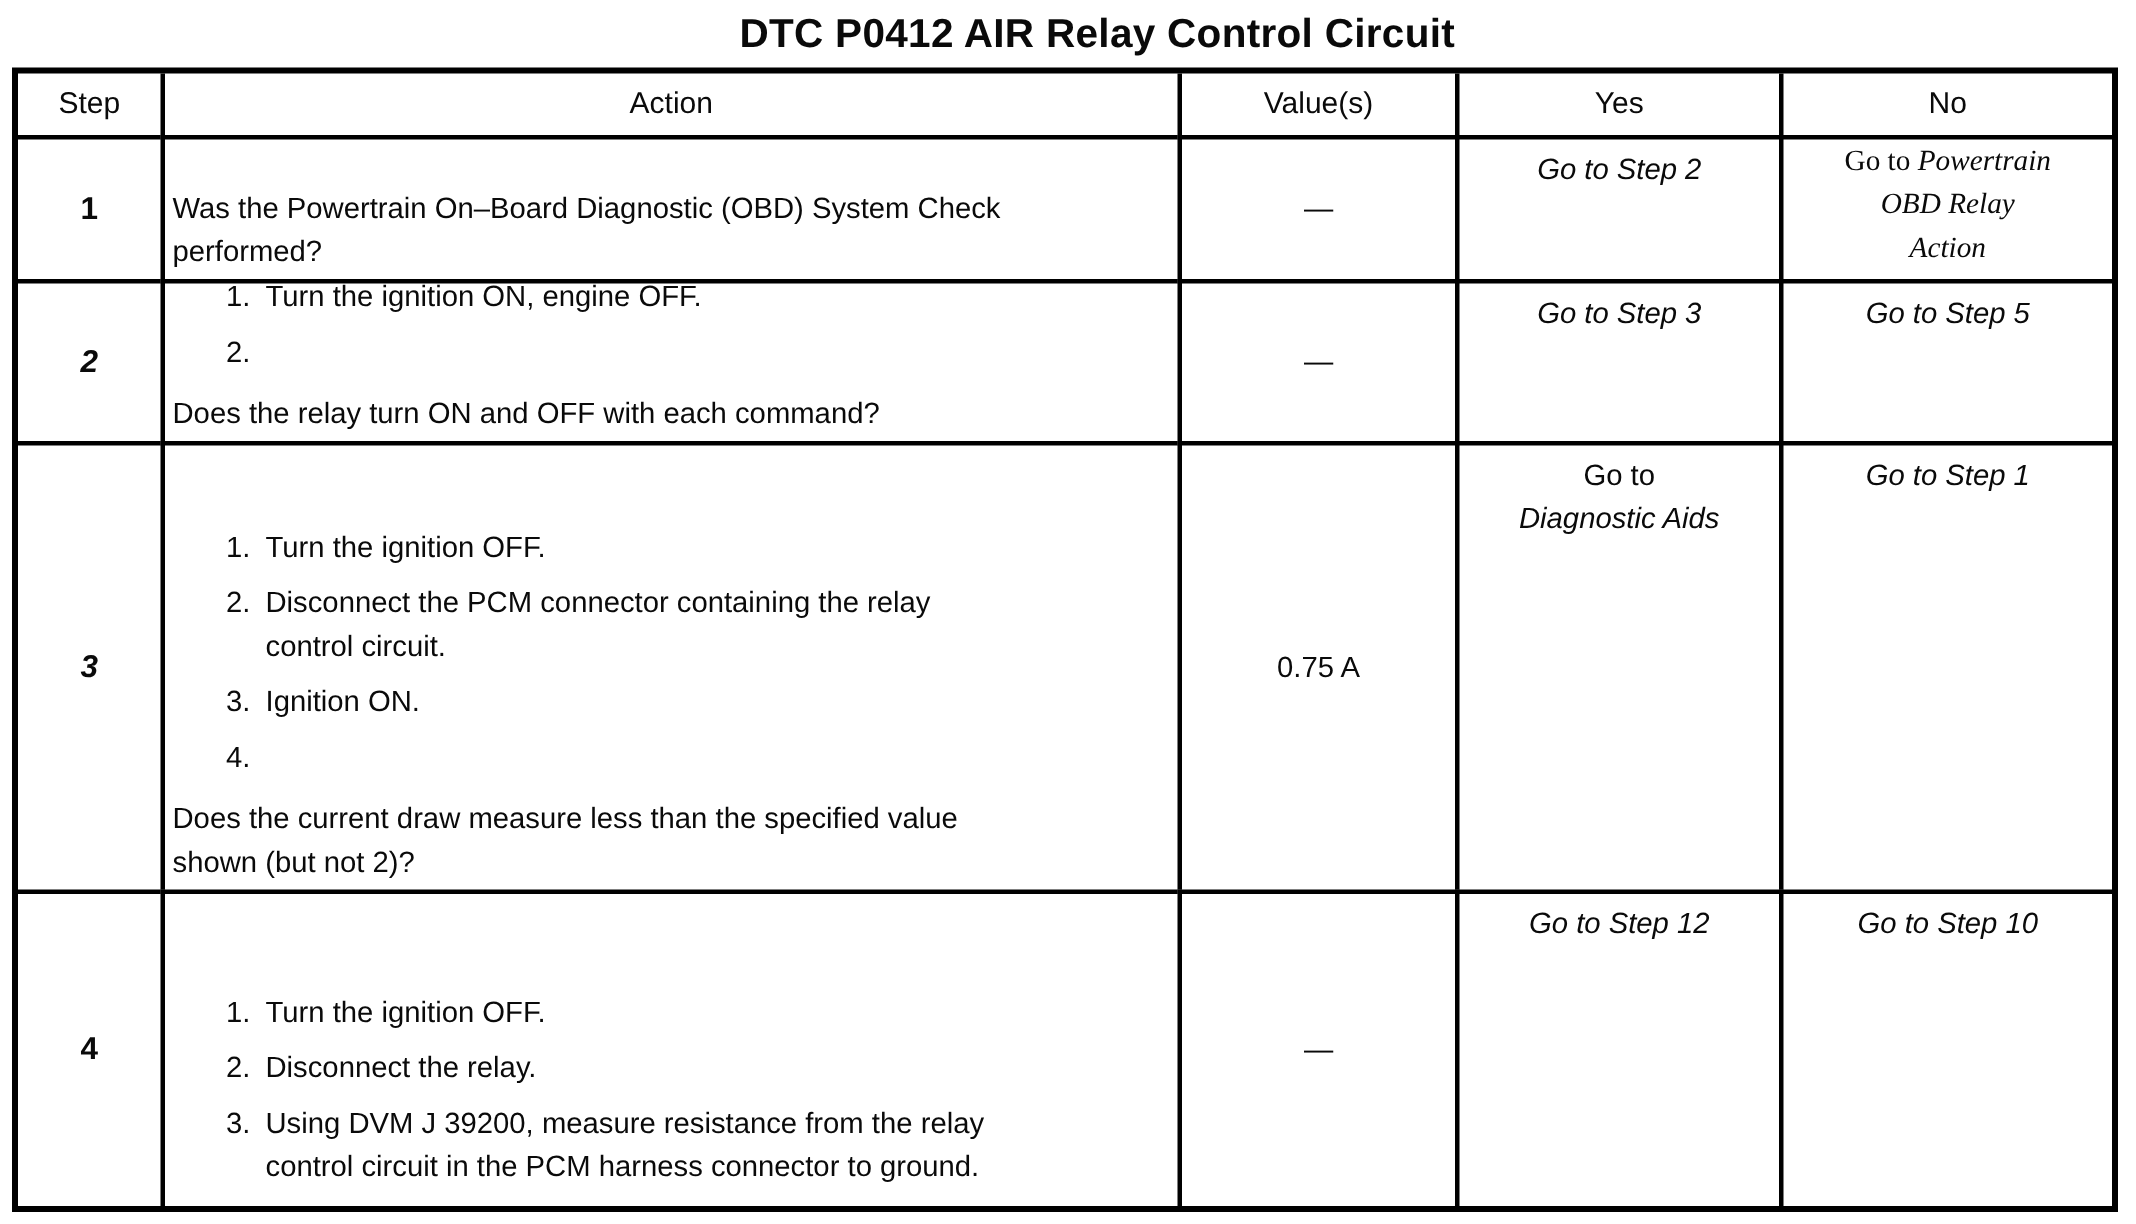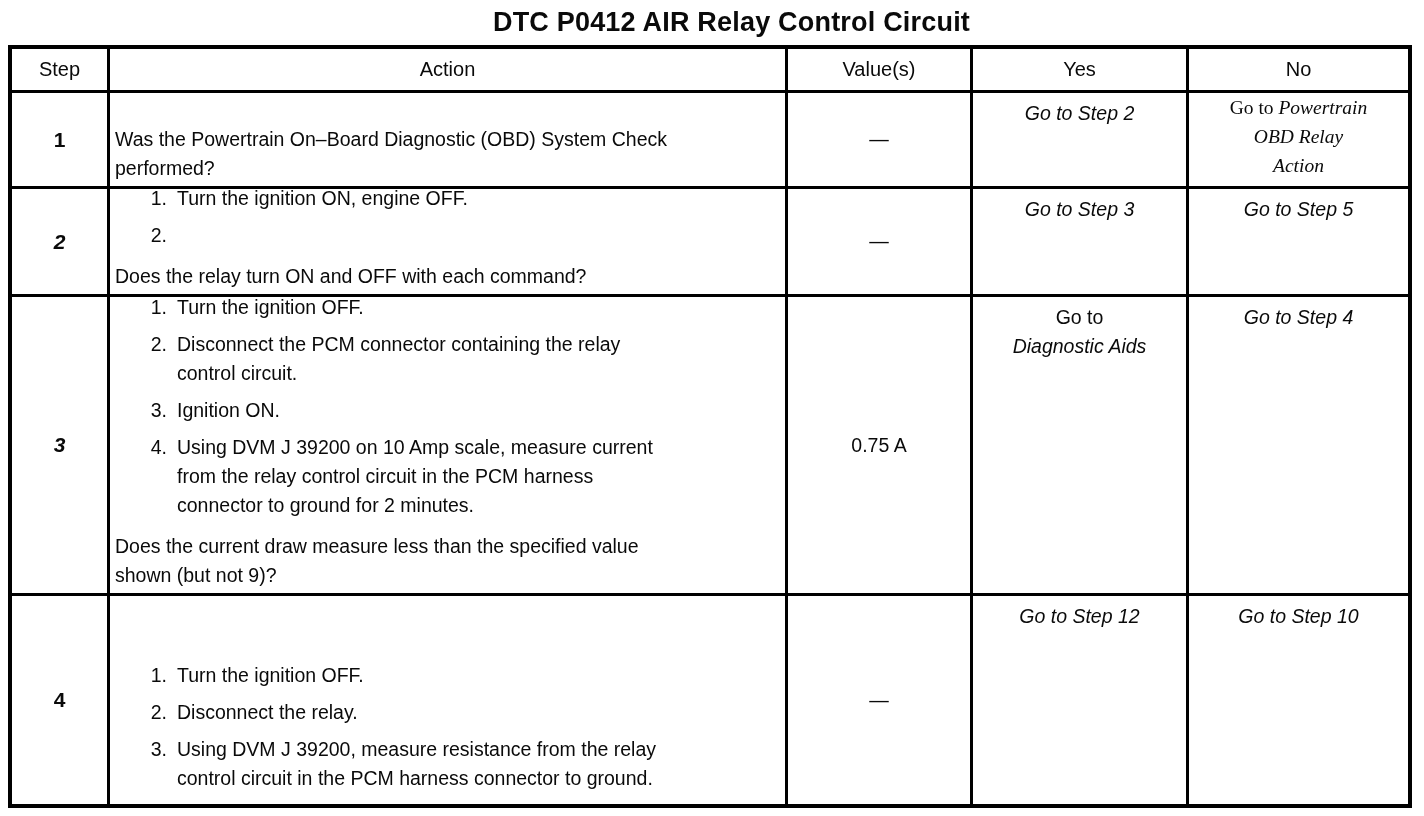--- a/index.html
+++ b/index.html
@@ -174,34 +174,33 @@
             <div class="action-item">
               <span class="item-num">2.</span>
               <span class="item-txt">Disconnect the PCM connector containing the relay control circuit.</span>
             </div>
             <div class="action-item">
               <span class="item-num">3.</span>
               <span class="item-txt">Ignition ON.</span>
             </div>
             <div class="action-item">
               <span class="item-num">4.</span>
-              <span class="item-txt">Using DVM J 39200 on 10 Amp scale, measure current from the relay control circuit in the PCM harness connector to ground for 2 minutes.</span>
-            </div>
-          </div>
-          <div class="question">Does the current draw measure less than the specified value shown (but not 9)?</div>
+            </div>
+          </div>
+          <div class="question">Does the current draw measure less than the specified value shown (but not 2)?</div>
         </div><div class="cell col-3 value-cell">
           <span class="value-text">0.75 A</span>
         </div><div class="cell col-4 result-cell align-bottom">
           <div class="result-inner">
             <div class="result-line"><span>Go to</span></div>
             <div class="result-line"><span class="it">Diagnostic Aids</span></div>
           </div>
         </div><div class="cell col-5 result-cell align-bottom">
           <div class="result-inner">
-            <div class="result-line"><span class="it">Go to Step 4</span></div>
+            <div class="result-line"><span class="it">Go to Step 1</span></div>
           </div>
         </div></div>
       <div class="grid-row"><div class="cell col-1 step-cell">
           <span>4</span>
         </div><div class="cell col-2 action-cell">
           <div class="action-top">
             <div class="action-item">
               <span class="item-num">1.</span>
               <span class="item-txt">Turn the ignition OFF.</span>
             </div>

